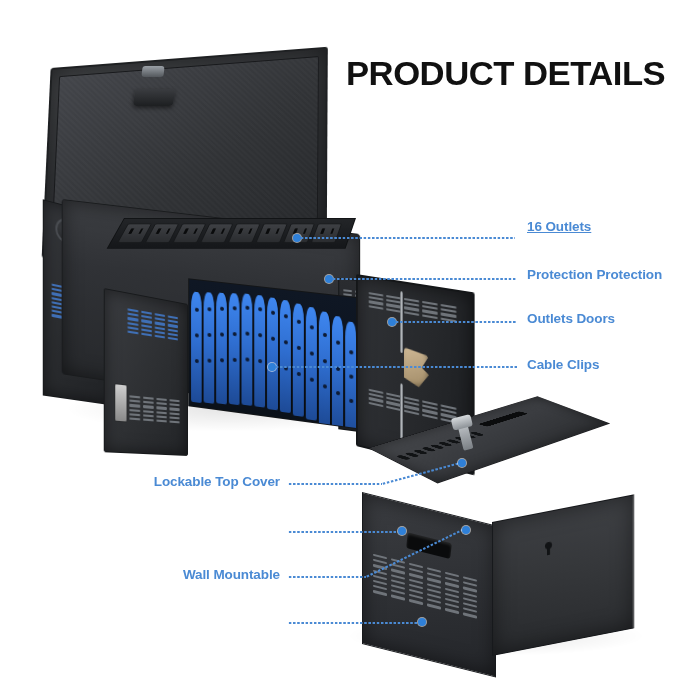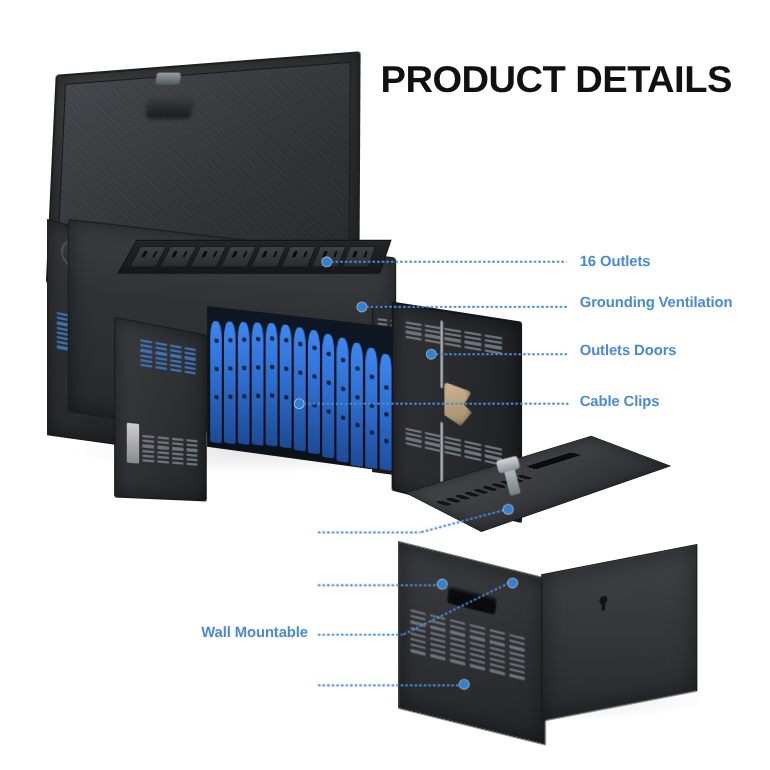--- a/index.html
+++ b/index.html
@@ -717,25 +717,25 @@
           <i></i>
           <i></i>
           <i></i>
           <i></i>
       </div>
     </div>
   </div>
 
   <div class="dot" style="left:293px; top:234px;"></div>
   <div class="leader" style="left:300px; top:237px; width:215px;"></div>
-  <div class="callout-label right" style="left:527px; top:230px;">16 Outlets</div>
+  <div class="callout-label right" style="left:527px; top:219px;text-decoration:underline;">16 Outlets</div>
 
   <div class="dot" style="left:325px; top:275px;"></div>
   <div class="leader" style="left:332px; top:278px; width:185px;"></div>
-  <div class="callout-label right" style="left:527px; top:267px;">Grounding Ventilation</div>
+  <div class="callout-label right" style="left:527px; top:267px;">Protection Protection</div>
 
   <div class="dot" style="left:388px; top:318px;"></div>
   <div class="leader" style="left:395px; top:321px; width:122px;"></div>
   <div class="callout-label right" style="left:527px; top:311px;">Outlets Doors</div>
 
   <div class="dot" style="left:268px; top:363px;"></div>
   <div class="leader" style="left:275px; top:366px; width:242px;"></div>
   <div class="callout-label right" style="left:527px; top:357px;">Cable Clips</div>
 
   <div class="prod-bot">
@@ -811,20 +811,21 @@
           <i></i>
           <i></i>
       </div>
     </div>
 
     <div class="bot-front-face">
       <div class="keyhole"></div>
     </div>
   </div>
 
+  <div class="callout-label left" style="left:80px; top:474px; width:200px;">Lockable Top Cover</div>
   <div class="leader" style="left:288px; top:483px; width:94px;"></div>
   <div class="leader diag" style="left:382px; top:483px; width:80px; transform:rotate(-15deg);"></div>
   <div class="dot" style="left:458px; top:459px;"></div>
 
   <div class="leader" style="left:288px; top:531px; width:112px;"></div>
   <div class="dot" style="left:398px; top:527px;"></div>
 
   <div class="callout-label left" style="left:80px; top:567px; width:200px;">Wall Mountable</div>
   <div class="leader" style="left:288px; top:576px; width:78px;"></div>
   <div class="leader diag" style="left:366px; top:576px; width:112px; transform:rotate(-26deg);"></div>

